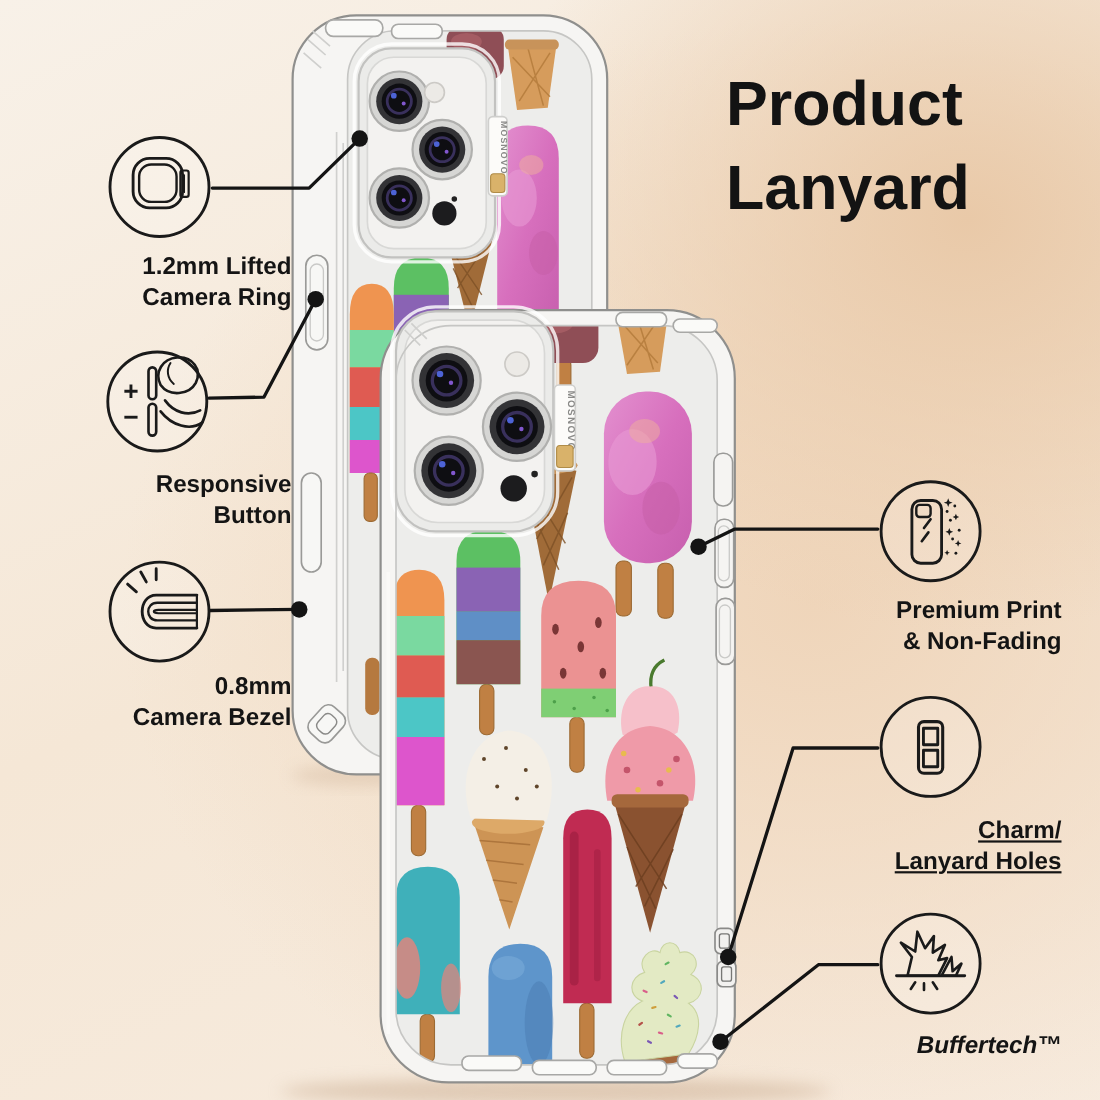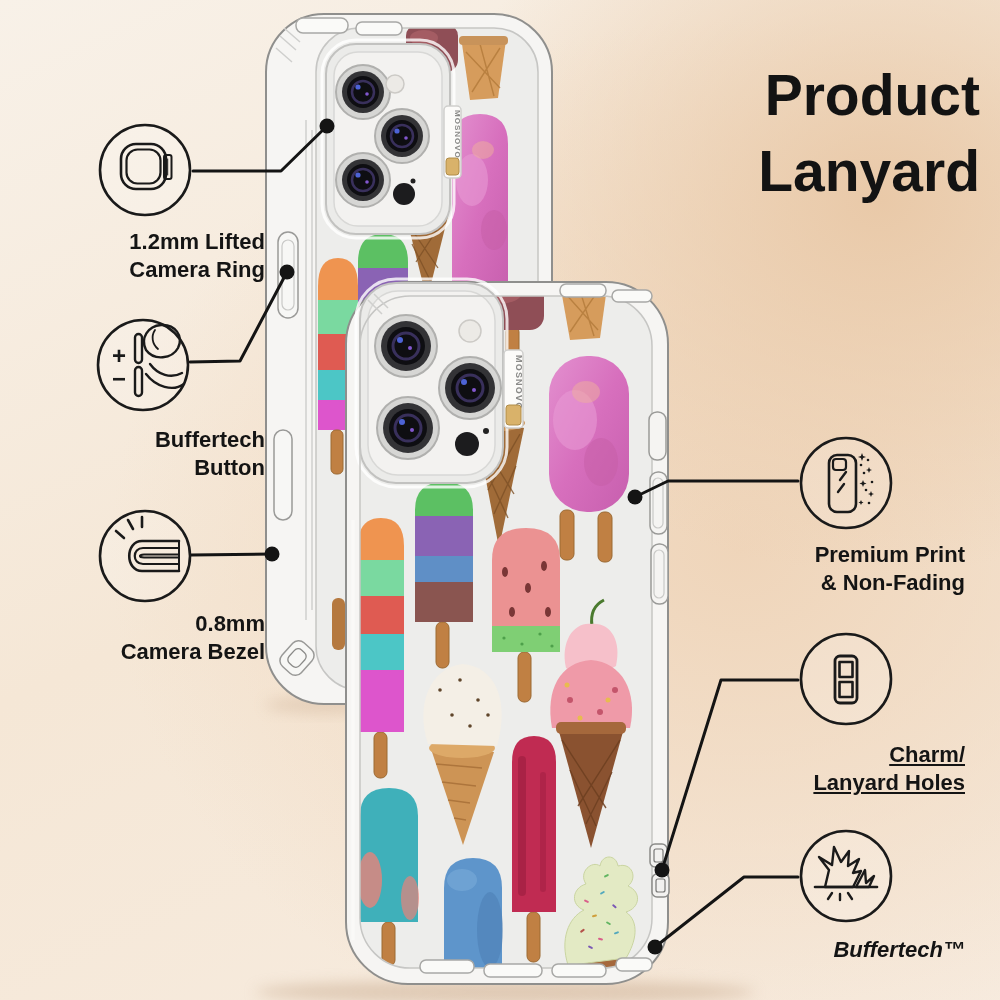--- a/index.html
+++ b/index.html
@@ -6,21 +6,21 @@
   .stage{
     position:relative;width:1000px;height:1000px;overflow:hidden;
     font-family:"Liberation Sans", sans-serif;
     background:
       radial-gradient(ellipse 620px 520px at 88% 20%, #e9c9a8 0%, rgba(233,201,168,0) 72%),
       radial-gradient(ellipse 900px 760px at 74% 55%, #efd5ba 0%, rgba(239,213,186,0) 70%),
       linear-gradient(155deg,#f8f1e8 0%,#f5e7d6 48%,#f7ece0 100%);
   }
   .scene{position:absolute;left:0;top:0;}
   .title{
-    position:absolute;left:660px;top:58px;width:320px;text-align:right;
+    position:absolute;left:660px;top:58px;width:320px;text-align:left;
     font-size:57px;font-weight:700;line-height:1.33;color:#131313;letter-spacing:0;
   }
   .callout-icon{position:absolute;width:96px;height:96px;}
   .callout-label{
     position:absolute;width:240px;text-align:right;font-size:22px;font-weight:700;
     line-height:1.27;color:#141414;
   }
   .cicon{stroke:#1a1a1a;fill:none;stroke-linecap:round;stroke-linejoin:round;}
   .iconring{fill:rgba(255,255,255,0.18);stroke:#1a1a1a;stroke-width:2.6;}
   svg text.brandtxt{fill:#8a8a88;font-family:"Liberation Sans",sans-serif;font-weight:700;}
@@ -386,21 +386,21 @@
       <text class="pm" x="17" y="47" font-size="24">+</text>
       <text class="pm" x="17" y="70" font-size="24">−</text>
       <rect class="cicon" x="40" y="17" width="7" height="29" rx="3.5" stroke-width="2.4"></rect>
       <rect class="cicon" x="40" y="50" width="7" height="29" rx="3.5" stroke-width="2.4"></rect>
       <path class="cicon" d="M51,33 C45,21 53,9 66,8 C80,7 89,19 83,31 C77,42 59,44 51,33 Z" stroke-width="2.4"></path>
       <path class="cicon" d="M60,13 C56,19 57,27 63,32" stroke-width="1.8"></path>
       <path class="cicon" d="M55,47 C63,58 76,62 87,56" stroke-width="2.4"></path>
       <path class="cicon" d="M51,57 C61,70 78,75 89,67" stroke-width="2.4"></path>
     </svg>
     <div class="callout-label" style="left:25px;top:426px;">
-      <span>Buffertech</span><br>
+      <span>Responsive</span><br>
       <span>Button</span>
     </div>
   </div>
 
   <div>
     <svg class="callout-icon" style="left:97px;top:508px;" viewBox="0 0 96 96">
       <circle class="iconring" cx="48" cy="48" r="45"></circle>
       <path class="cicon" d="M82,33 H45 C28,33 28,63 45,63 H82" stroke-width="2.6"></path>
       <path class="cicon" d="M82,40 H46 C35,40 35,56 46,56 H82" stroke-width="2.2"></path>
       <path class="cicon" d="M82,46.5 H47 C41.5,46.5 41.5,49.5 47,49.5 H82" stroke-width="2"></path>

